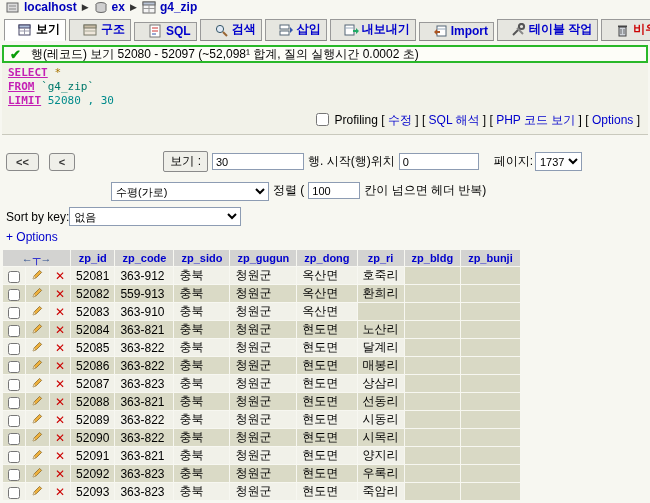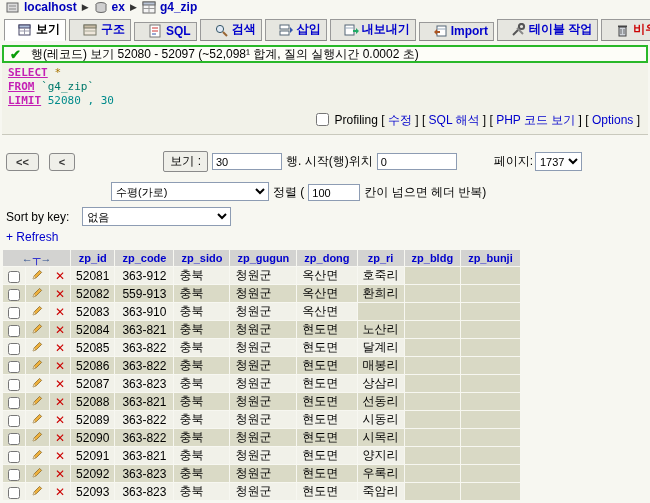--- a/index.html
+++ b/index.html
@@ -58,41 +58,41 @@
     font-family:"Liberation Sans",sans-serif; font-size:11px; font-weight:bold;
     background:#efefe9; border:1px solid #8a8a8a; border-radius:3px;
     padding:2px 9px; margin-right:10px; cursor:pointer; color:#333;
   }
   .formbtn {
     font-size:12px; background:#efefe9; border:1px solid #8a8a8a; border-radius:2px;
     padding:1px 6px; cursor:pointer;text-align:right;
   }
   .txtin { border:1px solid #8d9cb3; height:17px; font-size:11px; padding:1px 3px; background:#fff; }
   .sel { border:1px solid #8d9cb3; font-size:11px; height:19px; background:#fff; }
-  .navrow2 { display:flex; align-items:flex-end; margin:4px 0 0 105px; gap:4px; }
-  .navrow3 { display:flex; align-items:center; margin:6px 0 0 0; gap:13px; }
+  .navrow2 { display:flex; align-items:flex-start; margin:4px 0 0 105px; gap:4px; }
+  .navrow3 { display:flex; align-items:center; margin:6px 0 0 0; gap:0; }
   .optlink { display:block; margin:4px 0 1px 0; color:#0000cc; }
 
   
   table.data { border-collapse:separate; border-spacing:1px; margin:2px 0 0 2px; }
   table.data th {
     background:#d3d3d1; color:#0000cc; font-size:11px; font-weight:bold;
     padding:1px 7px; text-align:center; white-space:nowrap; cursor:pointer; height:16px;
   }
   th.navth { color:#444; font-weight:normal; font-size:11px; }
   th.navth .arr { color:#2a4b8d; cursor:pointer; }
   table.data td { padding:0 5px; height:16px; font-size:12px; white-space:nowrap; }
   tr.light td { background:#f1f1e9; }
   tr.dark td { background:#dadac6; }
   table.data td.empty { background:#d9d9c5; }
   td.ctrl { text-align:center; padding:0 3px; }
   td.ctrl input { width:12px; height:12px; margin:1px 0 0 0; vertical-align:middle; }
   .editic { cursor:pointer; display:inline-block; }
   .delic { color:#cc0000; font-weight:bold; font-size:12px; cursor:pointer; font-family:"DejaVu Sans",sans-serif; }
-  td.numcell { font-size:11px;text-align:center; }
+  td.numcell { font-size:11px; }
 </style>
 </head>
 <body>
 
 <div class="crumbbar">
   <span class="cicon">
     <svg width="14" height="13">
         <rect x="1" y="2" width="11" height="9" fill="#dcdcdc" stroke="#666"></rect>
         <line x1="3" y1="5" x2="10" y2="5" stroke="#888"></line>
         <line x1="3" y1="8" x2="10" y2="8" stroke="#888"></line>
@@ -218,43 +218,43 @@
     <span><span class="blink"><a>수정</a></span><span class="blink"><a>SQL 해석</a></span><span class="blink"><a>PHP 코드 보기</a></span><span class="blink"><a>Options</a></span></span>
   </div>
 </div>
 
 <div class="navzone">
   <div class="navrow1">
     <button class="navbtn">&lt;&lt;</button>
     <button class="navbtn">&lt;</button>
     <span style="width:78px"></span>
     <button class="formbtn">보기 :</button>
-    <input class="txtin" style="width: 70px; margin-left: 4px;" value="30">
+    <input class="txtin" style="width: 92px; margin-left: 4px;" value="30">
     <span style="margin:8px 4px">행. 시작(행)위치</span>
     <input class="txtin" style="width: 80px;" value="0">
     <span style="margin-left:auto;margin-right:2px">페이지:</span>
     <select class="sel" style="margin-right:62px">
       <option>1737</option>
     </select>
   </div>
   <div class="navrow2">
     <select class="sel" style="width:158px">
       <option>수평(가로)</option>
     </select>
     <span>정렬 (</span>
     <input class="txtin" style="width: 52px;" value="100">
     <span>칸이 넘으면 헤더 반복)</span>
   </div>
   <div class="navrow3">
     <span>Sort by key:</span>
-    <select class="sel" style="width:149px">
+    <select class="sel" style="width:172px">
       <option>없음</option>
     </select>
   </div>
-  <a class="optlink">+ Refresh</a>
+  <a class="optlink">+ Options</a>
 </div>
 
 <table class="data">
   <thead>
     <tr>
       <th class="navth" colspan="3"><span class="arr">←</span><span>┬</span><span class="arr">→</span></th>
     <th>zp_id</th>
         <th>zp_code</th>
         <th>zp_sido</th>
         <th>zp_gugun</th>

